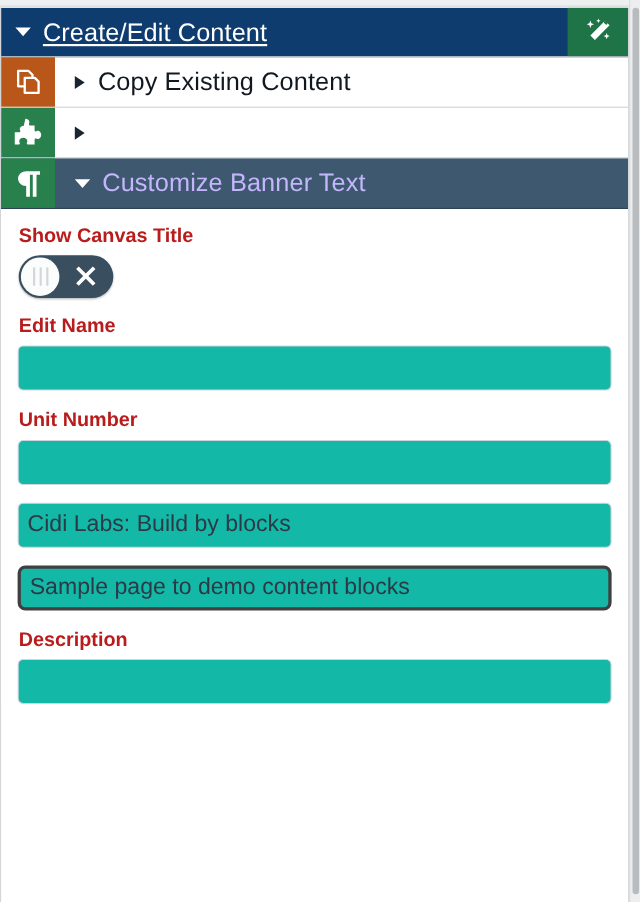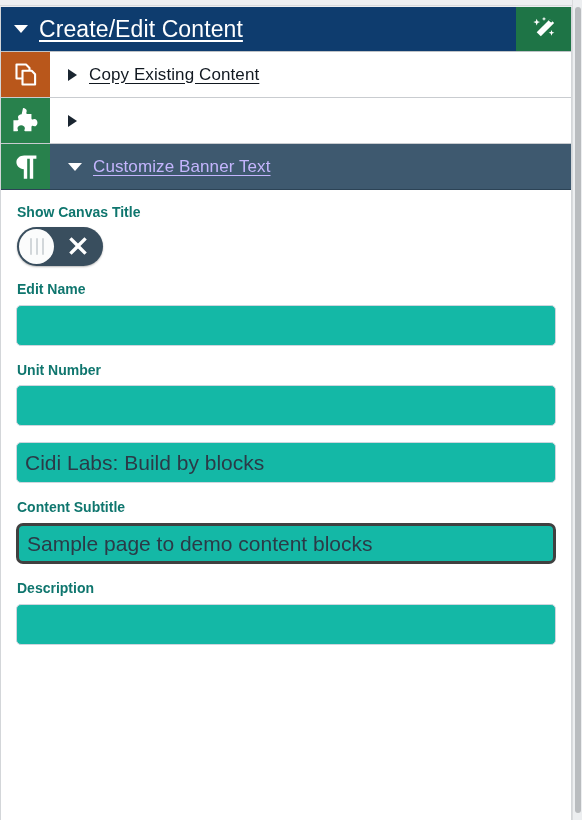--- a/index.html
+++ b/index.html
@@ -149,39 +149,38 @@
   }
   .caret-down-sm {
     width: 0; height: 0;
     border-left: 7px solid transparent;
     border-right: 7px solid transparent;
     border-top: 8px solid #ffffff;
     margin-right: 11px;
     flex: 0 0 auto;
   }
   .row-text {
-    font-size: 17px;
+    font-size: 23px;
     font-weight: 400;
     color: #111820;
-    text-decoration: underline;
     text-underline-offset: 3px;
     white-space: nowrap;
     letter-spacing: 0.1px;
   }
   .acc-row.active .row-text { color: #c4b5fd; }
 
   
   .form-body {
     padding: 14px 15px 0 15px;
     background: #ffffff;
   }
   .field-label {
-    font-size: 14px;
+    font-size: 18px;
     font-weight: 700;
-    color: #0f766e;
+    color: #b91c1c;
     line-height: 1.2;
     margin: 0 0 7px 1px;
   }
   .field-label.tight { margin-bottom: 6px; }
 
   .txt-input {
     display: block;
     width: 100%;
     height: 41px;
     box-sizing: border-box;
@@ -329,21 +328,20 @@
       </div>
 
       <div class="field-label">Edit Name</div>
       <input class="txt-input" type="text" value="" style="">
 
       <div class="field-label">Unit Number</div>
       <input class="txt-input" type="text" value="" style="">
 
       <input class="txt-input" type="text" value="Cidi Labs: Build by blocks" style="">
 
-      <div class="field-label">Content Subtitle</div>
       <input class="txt-input focused" type="text" value="Sample page to demo content blocks" style="">
 
       <div class="field-label">Description</div>
       <input class="txt-input" type="text" value="" style="">
 
     </div>
   </div>
 
   <div class="right-rail">
     <div class="thumb"></div>

